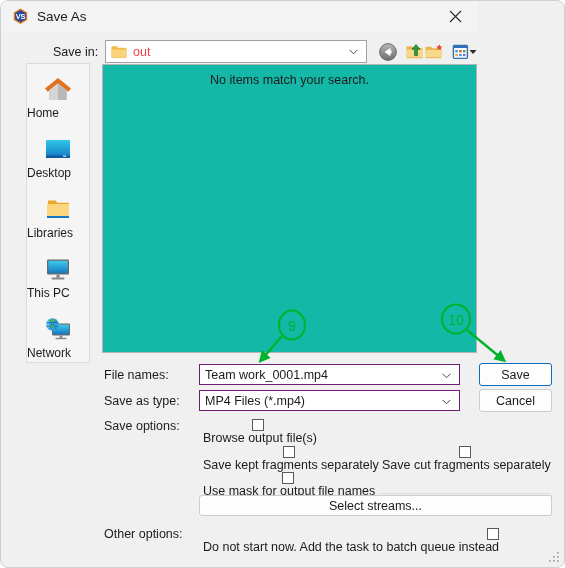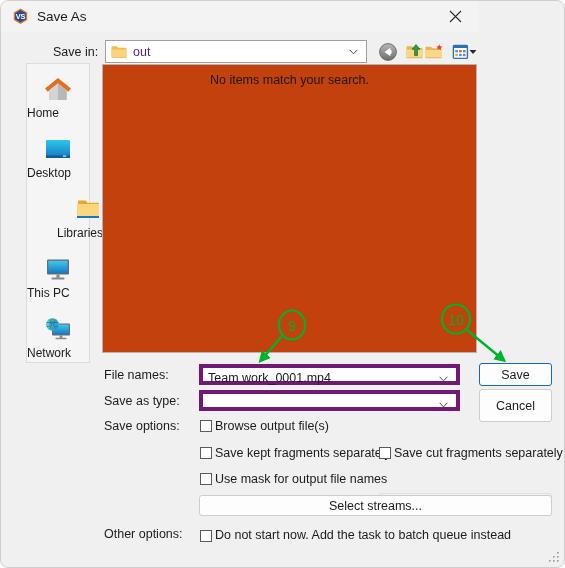--- a/index.html
+++ b/index.html
@@ -57,21 +57,21 @@
     background: #ffffff;
     border: 1px solid #a0a0a0;
     box-sizing: border-box;
   }
   #savein-folder {
     position: absolute; left: 5px; top: 4px;
     width: 16px; height: 14px;
   }
   #savein-text {
     position: absolute; left: 27px; top: 3px;
-    font-size: 12.5px; color: #4c1d95; line-height: 16px;
+    font-size: 12.5px; color: #ef4444; line-height: 16px;
   }
   .combo-chev {
     position: absolute; right: 8px; top: 8px;
     width: 9px; height: 6px;
   }
 
   
   .tb-icon {
     position: absolute;
     width: 20px; height: 20px;
@@ -101,49 +101,49 @@
     margin: 0 auto;
     position: relative;
   }
   .place .plabel {
     font-size: 12px; color: #1b1b1b;
     margin-top: 2px; line-height: 14px;
     white-space: nowrap;
   }
   #place-0 { top: 10px; }
   #place-1 { top: 70px; }
-  #place-2 { top: 130px; margin-left: 30px; }
+  #place-2 { top: 130px; }
   #place-3 { top: 190px; }
   #place-4 { top: 250px; }
 
   
   #filelist {
     position: absolute; left: 101px; top: 63px;
     width: 375px; height: 289px;
-    background: #c2410c;
+    background: #14b8a6;
     border: 1px solid #b4b4b4;
     box-sizing: border-box;
   }
   #empty-msg {
     position: absolute; left: 0; right: 0; top: 8px;
     text-align: center;
     font-size: 12.5px; color: #1b1b1b;
   }
 
   
   #filename-label   { left: 103px; top: 367px; }
   #savetype-label   { left: 103px; top: 393px; }
   #saveopts-label   { left: 103px; top: 418px; }
   #otheropts-label  { left: 103px; top: 526px; }
 
   .field {
     position: absolute;
     height: 21px;
     background: #ffffff;
-    border: 4px solid #701a75;
+    border: 1px solid #701a75;
     box-sizing: border-box;
   }
   #filename-field { left: 198px; top: 363px; width: 261px; }
   #savetype-field { left: 198px; top: 389px; width: 261px; }
   .field-text {
     position: absolute; left: 5px; top: 2px;
     font-size: 12.5px; color: #1b1b1b; line-height: 16px;
     white-space: nowrap;
   }
 
@@ -156,36 +156,37 @@
     display: flex; align-items: center; justify-content: center;
     font-size: 12.5px; color: #1b1b1b;
     cursor: default;
   }
   #save-btn {
     left: 478px; top: 362px; width: 73px; height: 23px;
     border: 1px solid #0f6cbd;
     background: #fdfdfd;
   }
   #cancel-btn {
-    left: 478px; top: 388px; width: 73px; height: 33px;
+    left: 478px; top: 388px; width: 73px; height: 23px;
   }
   #custom-btn {
     left: 377px; top: 492px; width: 174px; height: 21px;
     background: #f0f0f0; border: 1px solid #e0e0e0;
     color: #0f766e;
   }
   #selectstreams-btn {
     left: 198px; top: 494px; width: 353px; height: 21px;
   }
 
   
   .cb-row {
     position: absolute;
     display: flex; align-items: center;
     cursor: default;
+    flex-direction: column;
   }
   .cbox {
     width: 12px; height: 12px;
     background: #ffffff;
     border: 1px solid #5a5a5a;
     box-sizing: border-box;
     flex: 0 0 auto;
   }
   .cb-text {
     font-size: 12.5px; color: #1b1b1b;
@@ -374,20 +375,21 @@
   <div class="lbl" id="filename-label">File names:</div>
   <div class="field" id="filename-field">
     <div class="field-text">Team work_0001.mp4</div>
     <svg class="combo-chev" viewBox="0 0 9 6">
       <path d="M0.6 0.8 L4.5 4.8 L8.4 0.8" stroke="#4a4a4a" stroke-width="1" fill="none"></path>
     </svg>
   </div>
 
   <div class="lbl" id="savetype-label">Save as type:</div>
   <div class="field" id="savetype-field">
+    <div class="field-text">MP4 Files (*.mp4)</div>
     <svg class="combo-chev" viewBox="0 0 9 6">
       <path d="M0.6 0.8 L4.5 4.8 L8.4 0.8" stroke="#4a4a4a" stroke-width="1" fill="none"></path>
     </svg>
   </div>
 
   <div class="lbl" id="saveopts-label">Save options:</div>
 
   <div class="btn" id="save-btn">Save</div>
   <div class="btn" id="cancel-btn">Cancel</div>
 

